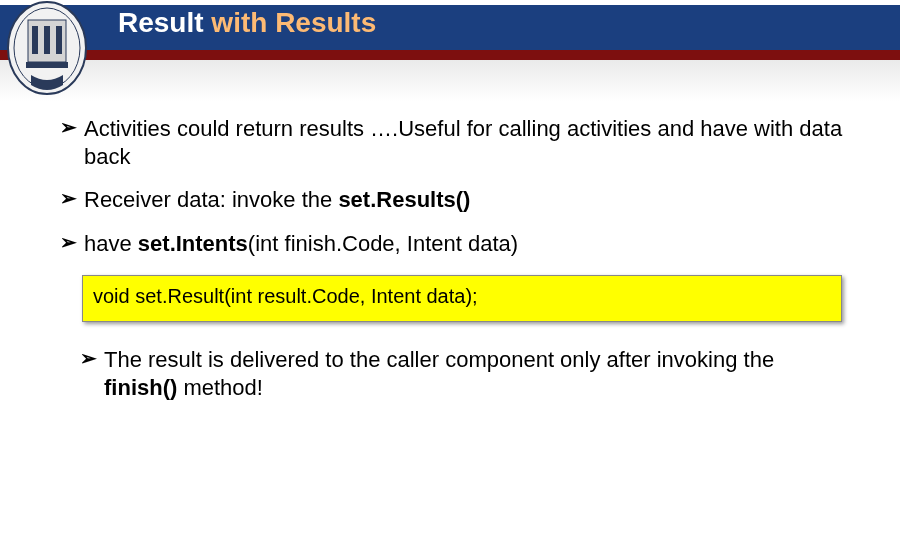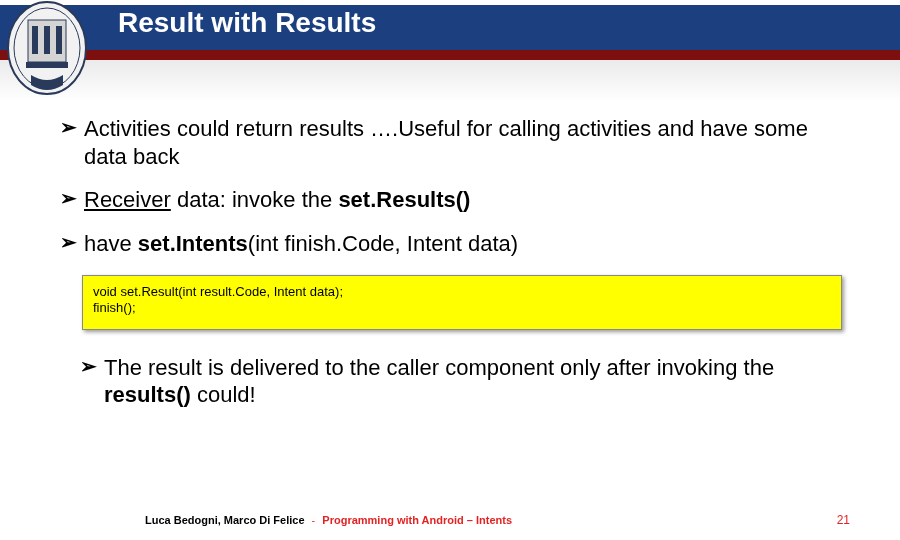--- a/index.html
+++ b/index.html
@@ -14,51 +14,51 @@
     border-bottom: 10px solid #7d0f0f;
   }
   .title-band h1 {
     position: absolute;
     left: 118px; top: 2px;
     font-family: Verdana, Arial, sans-serif;
     font-size: 28px;
     font-weight: bold;
     color: #ffffff;
   }
-  .title-red { color: #ffffff; }
+  .title-red { color: #fdba74; }
 
   .top-shade {
     position: absolute;
     left: 0; top: 60px;
     width: 100%; height: 42px;
     background: linear-gradient(#eaeaea, #ffffff);
   }
 
   .seal {
     position: absolute;
     left: 6px; top: 0px;
     width: 82px; height: 100px;
   }
   .seal svg { width: 82px; height: 100px; }
 
   .content { position: absolute; left: 60px; top: 115px; width: 790px; }
   .content p, .content .bullet-line { font-size: 22px; line-height: 1.25; color: #000; }
   .bullet-line { display: flex; margin-bottom: 16px; }
   .bullet-arrow { width: 24px; flex: 0 0 24px; font-size: 20px; color: #000; font-weight: bold; }
   .bullet-text { flex: 1; }
-  .uline { text-decoration: underline; }
+  .uline { }
 
   .code-box {
     margin: 18px 0 24px 22px;
     width: 760px;
     background: #ffff00;
     border: 1px solid #888;
     padding: 8px 10px 12px 10px;
     box-shadow: 2px 2px 4px #999;
-    font-size: 13px;
+    font-size: 20px;
     line-height: 1.25;
   }
 
   .bottom-bullet { margin-left: 20px; }
 
   .footer {
     position: absolute;
     left: 0; bottom: 6px;
     width: 100%; height: 28px;
     padding: 0 50px 0 145px;
@@ -93,53 +93,44 @@
       <rect x="50" y="26" width="6" height="28" fill="#2a3a5a"></rect>
       <rect x="20" y="62" width="42" height="6" fill="#2a3a5a"></rect>
       <path d="M25 75 Q41 85 57 75 L57 85 Q41 95 25 85 Z" fill="#2a3a5a"></path>
     </svg>
   </div>
 
   <div class="content">
 
     <div class="bullet-line">
       <span class="bullet-arrow">➢</span>
-      <span class="bullet-text">Activities could return results ….Useful for calling activities and have some data back</span>
+      <span class="bullet-text">Activities could return results ….Useful for calling activities and have with data back</span>
     </div>
 
     <div class="bullet-line">
       <span class="bullet-arrow">➢</span>
       <span class="bullet-text">
         <span> </span><span class="uline">Receiver</span><span> data: invoke the </span><b>set.Results()</b>
       </span>
     </div>
 
     <div class="bullet-line">
       <span class="bullet-arrow">➢</span>
       <span class="bullet-text">
         <span> have </span><b>set.Intents</b><span>(int finish.Code, Intent data)</span>
       </span>
     </div>
 
     <div class="code-box">
       <div>void set.Result(int result.Code, Intent data);</div>
-      <div>finish();</div>
     </div>
 
     <div class="bullet-line bottom-bullet">
       <span class="bullet-arrow">➢</span>
       <span class="bullet-text">
-        <span>The result is delivered to the caller component only after invoking the </span><b>results()</b><span> could!</span>
+        <span>The result is delivered to the caller component only after invoking the </span><b>finish()</b><span> method!</span>
       </span>
     </div>
 
   </div>
 
-  <div class="footer">
-    <div class="footer-left">
-      <b>Luca Bedogni, Marco Di Felice</b>
-      <span class="dash">-</span>
-      <span class="lecture">Programming with Android – Intents</span>
-    </div>
-    <div class="footer-right">21</div>
-  </div>
 
 </div>
 
 </body></html>

